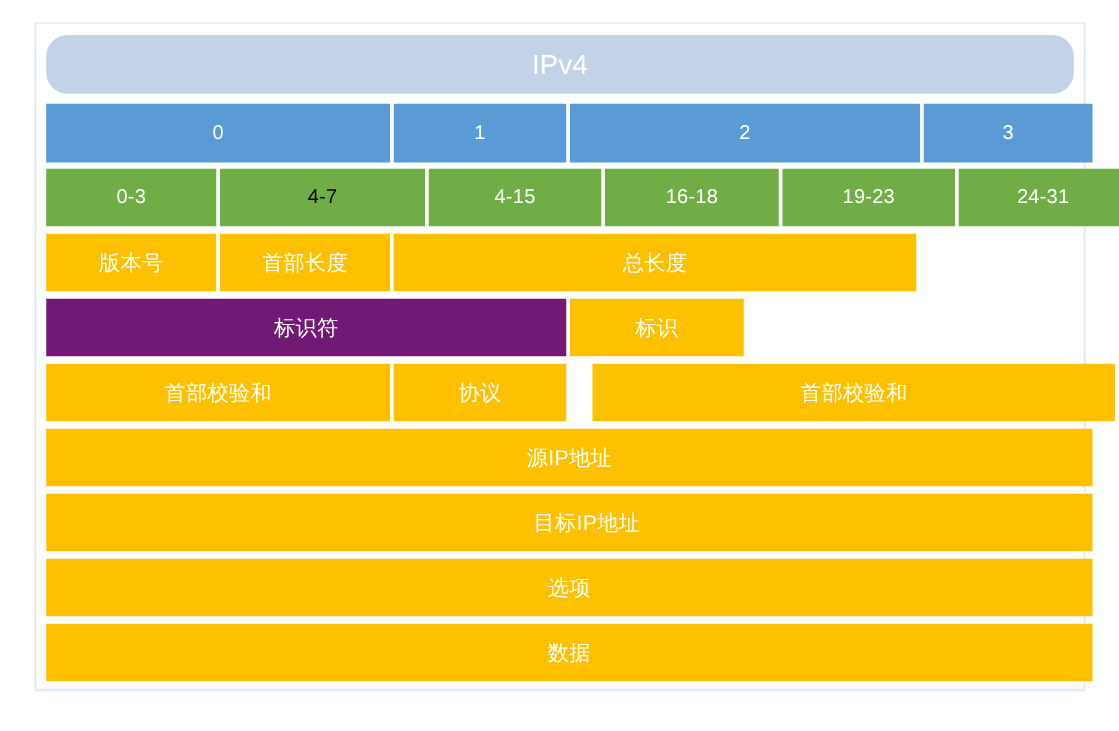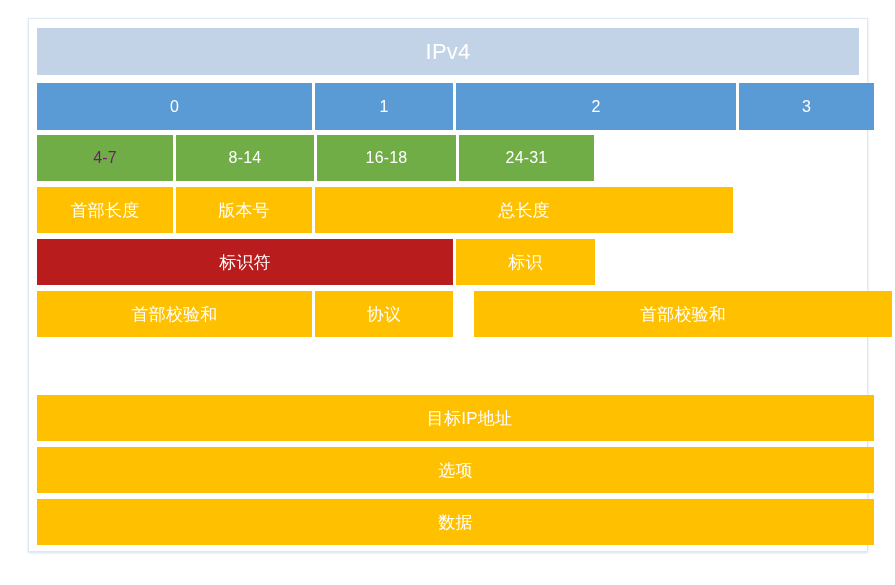--- a/index.html
+++ b/index.html
@@ -96,54 +96,59 @@
   .row-f5 { top: 419px; height: 46px; }
   .row-f6 { top: 471px; height: 46px; }
 </style>
 </head>
 <body>
 
 <div id="diagram-frame" style="border-color: rgb(223, 231, 241);">
   <div id="header-diagram">
 
     <div class="hdr-row row-title">
-      <div class="cell cell-title" style="background: rgb(194, 211, 232); color: rgb(255, 255, 255);">IPv4</div>
+      <div class="cell cell-title" style="background: rgb(194, 211, 232); color: rgb(255, 255, 255); border-radius: 17px;">IPv4</div>
     </div>
 
     <div class="hdr-row row-bytes">
       <div class="cell cell-byte" style="width: 275px; flex: 0 0 auto; background: rgb(91, 155, 213); color: rgb(255, 255, 255);">0</div>
       <div class="cell cell-byte" style="width: 138px; flex: 0 0 auto; background: rgb(91, 155, 213); color: rgb(255, 255, 255);">1</div>
       <div class="cell cell-byte" style="width: 280px; flex: 0 0 auto; background: rgb(91, 155, 213); color: rgb(255, 255, 255);">2</div>
       <div class="cell cell-byte" style="width: 135px; flex: 0 0 auto; background: rgb(91, 155, 213); color: rgb(255, 255, 255);">3</div>
     </div>
 
     <div class="hdr-row row-bits">
-      <div class="cell cell-bit" style="width: 136px; flex: 0 0 auto; background: rgb(112, 173, 71); color: #701a75;">4-7</div>
-      <div class="cell cell-bit" style="width: 138px; flex: 0 0 auto; background: rgb(112, 173, 71); color: rgb(255, 255, 255);">8-14</div>
+      <div class="cell cell-bit" style="width: 136px; flex: 0 0 auto; background: rgb(112, 173, 71); color: rgb(255, 255, 255);">0-3</div>
+      <div class="cell cell-bit" style="width: 164px; flex: 0 0 auto; background: rgb(112, 173, 71); color: #000000;">4-7</div>
+      <div class="cell cell-bit" style="width: 138px; flex: 0 0 auto; background: rgb(112, 173, 71); color: rgb(255, 255, 255);">4-15</div>
       <div class="cell cell-bit" style="width: 139px; flex: 0 0 auto; background: rgb(112, 173, 71); color: rgb(255, 255, 255);">16-18</div>
+      <div class="cell cell-bit" style="width: 138px; flex: 0 0 auto; background: rgb(112, 173, 71); color: rgb(255, 255, 255);">19-23</div>
       <div class="cell cell-bit" style="width: 135px; flex: 0 0 auto; background: rgb(112, 173, 71); color: rgb(255, 255, 255);">24-31</div>
     </div>
 
     <div class="hdr-row row-f0">
+      <div class="cell cell-field" style="width: 136px; flex: 0 0 auto; background: rgb(255, 192, 0); color: rgb(255, 255, 255);">版本号</div>
       <div class="cell cell-field" style="width: 136px; flex: 0 0 auto; background: rgb(255, 192, 0); color: rgb(255, 255, 255);">首部长度</div>
-      <div class="cell cell-field" style="width: 136px; flex: 0 0 auto; background: rgb(255, 192, 0); color: rgb(255, 255, 255);">版本号</div>
       <div class="cell cell-field" style="width: 418px; flex: 0 0 auto; background: rgb(255, 192, 0); color: rgb(255, 255, 255);">总长度</div>
     </div>
 
     <div class="hdr-row row-f1">
-      <div class="cell cell-field" style="width: 416px; flex: 0 0 auto; background: #b91c1c; color: rgb(255, 255, 255);">标识符</div>
+      <div class="cell cell-field" style="width: 416px; flex: 0 0 auto; background: #701a75; color: rgb(255, 255, 255);">标识符</div>
       <div class="cell cell-field" style="width: 139px; flex: 0 0 auto; background: rgb(255, 192, 0); color: rgb(255, 255, 255);">标识</div>
     </div>
 
     <div class="hdr-row row-f2">
       <div class="cell cell-field" style="width: 275px; flex: 0 0 auto; background: rgb(255, 192, 0); color: rgb(255, 255, 255);">首部校验和</div>
       <div class="cell cell-field" style="width: 138px; flex: 0 0 auto; background: rgb(255, 192, 0); color: rgb(255, 255, 255);">协议</div>
       <div class="cell cell-field" style="width: 418px; flex: 0 0 auto; background: rgb(255, 192, 0); color: rgb(255, 255, 255); margin-left: 18px;">首部校验和</div>
     </div>
 
+    <div class="hdr-row row-f3">
+      <div class="cell cell-field" style="width: 837px; flex: 0 0 auto; background: rgb(255, 192, 0); color: rgb(255, 255, 255);">源IP地址</div>
+    </div>
 
     <div class="hdr-row row-f4">
       <div class="cell cell-field" style="width: 837px; flex: 0 0 auto; background: rgb(255, 192, 0); color: rgb(255, 255, 255); padding-left: 28px;">目标IP地址</div>
     </div>
 
     <div class="hdr-row row-f5">
       <div class="cell cell-field" style="width: 837px; flex: 0 0 auto; background: rgb(255, 192, 0); color: rgb(255, 255, 255);">选项</div>
     </div>
 
     <div class="hdr-row row-f6">

